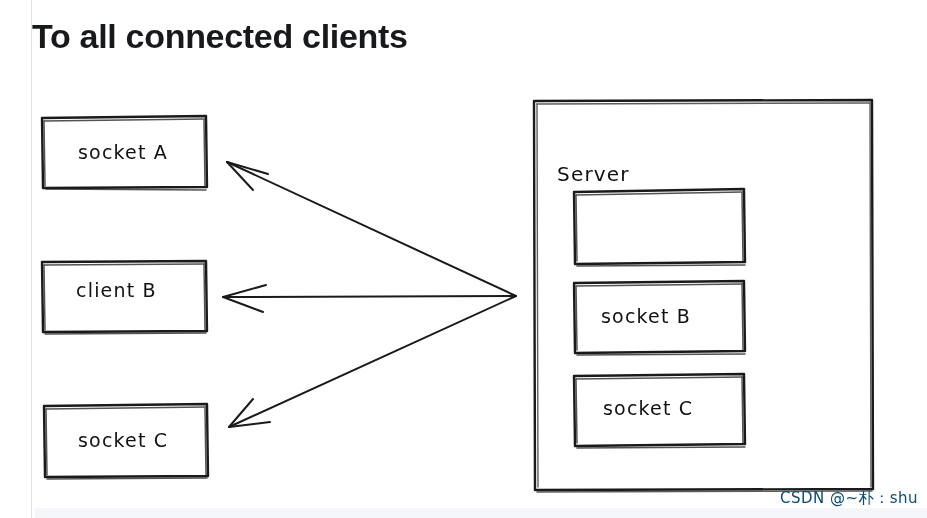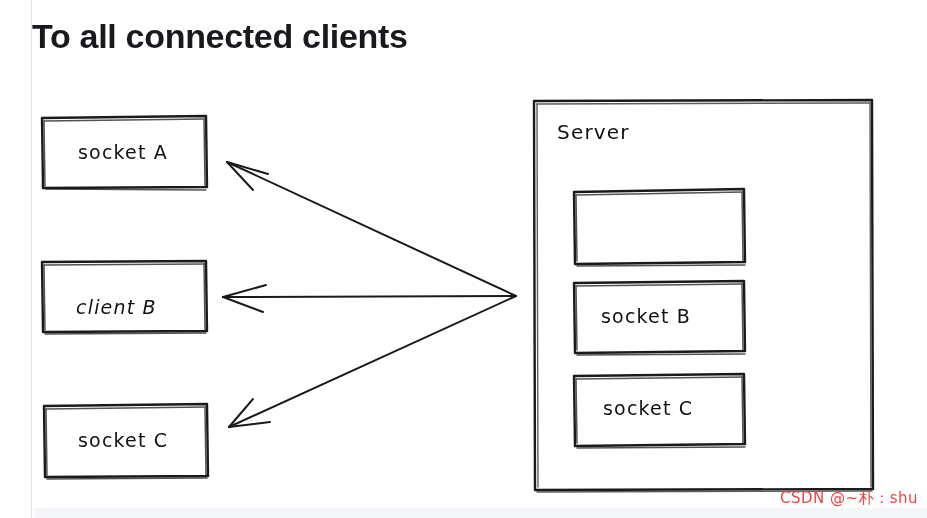--- a/index.html
+++ b/index.html
@@ -64,28 +64,29 @@
     letter-spacing: 1.2px;
   }
   .client-label {
     font-size: 19px;
   }
   .socket-label {
     font-size: 19px;
   }
   .server-label {
     font-size: 20px;
+    margin-top: 42px;
   }
 
   #watermark {
     position: absolute;
     right: 9px;
     top: 489px;
     font-size: 15px;
-    color: #ef4444;
+    color: #0c4a6e;
     font-family: "DejaVu Sans", sans-serif;
     white-space: nowrap;
     letter-spacing: 0.5px;
   }
 </style>
 </head>
 <body>
 
 <div id="page">
 
@@ -182,21 +183,21 @@
       <g stroke-width="2">
         <path d="M516,296 L229,427"></path>
         <path d="M229,427 L253,399"></path>
         <path d="M229,427 L270,422"></path>
       </g>
 
     </g>
   </svg>
 
   <div class="hand-label client-label" style="left:78px; top:141px;">socket A</div>
-  <div class="hand-label client-label" style="left:76px; top:296px;font-style:italic;">client B</div>
+  <div class="hand-label client-label" style="left:76px; top:279px;">client B</div>
   <div class="hand-label client-label" style="left:78px; top:429px;">socket C</div>
 
   <div class="hand-label server-label" style="left:557px; top:120px;">Server</div>
 
   <div class="hand-label socket-label" style="left:603px; top:397px;">socket C</div>
   <div class="hand-label socket-label" style="left:601px; top:305px;">socket B</div>
 
   <div id="watermark">CSDN @~朴：shu</div>
 
 </div>

